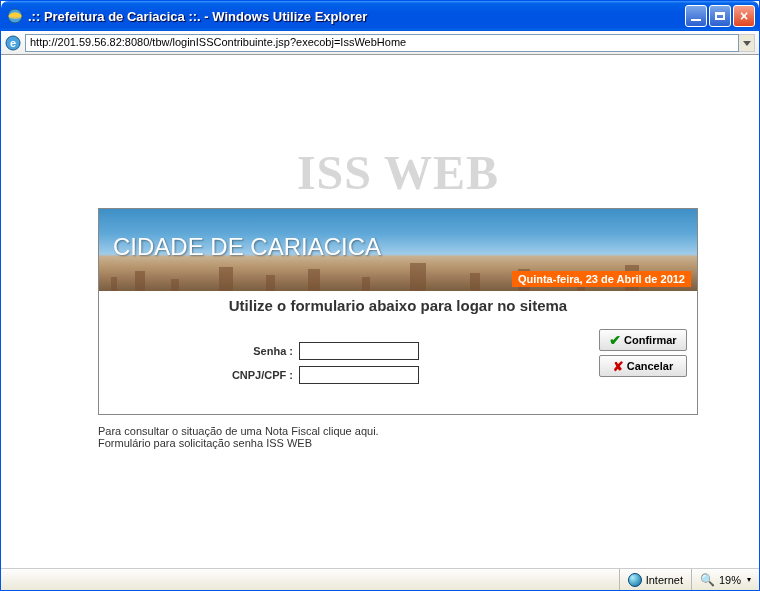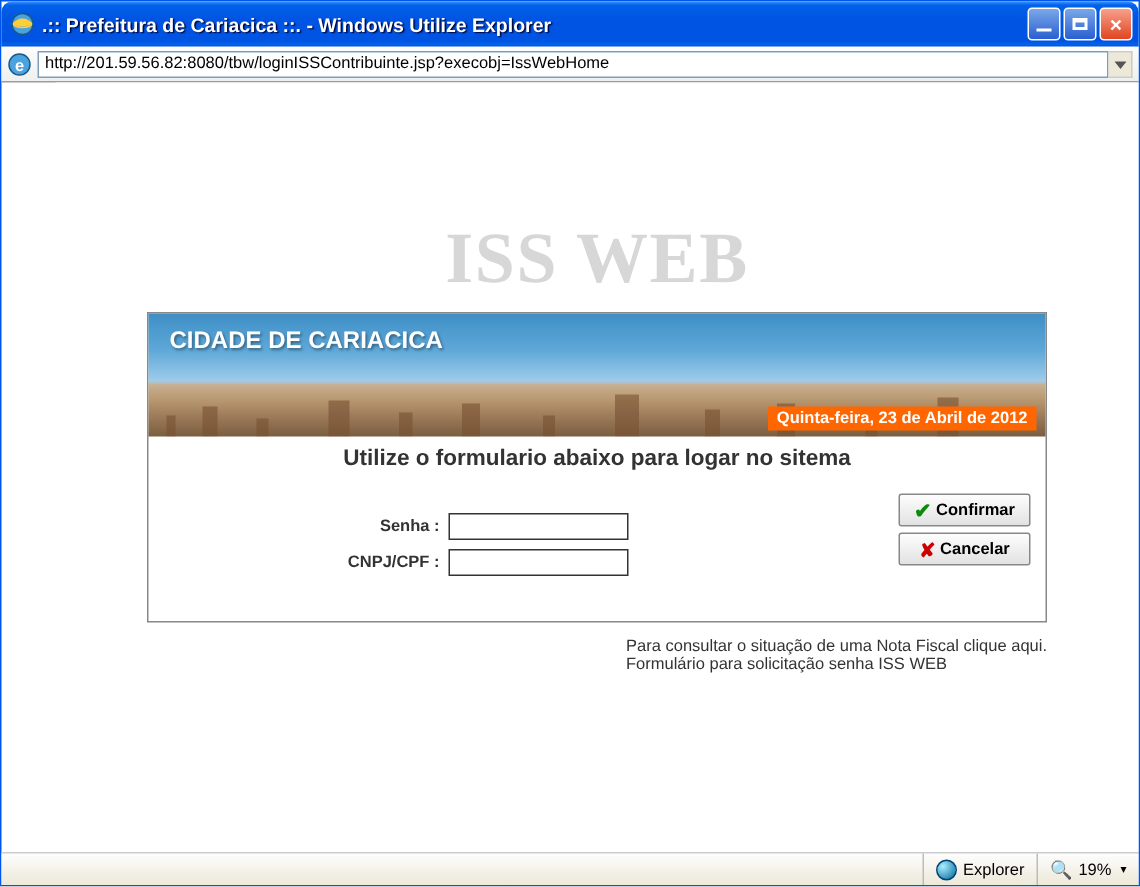--- a/index.html
+++ b/index.html
@@ -34,38 +34,38 @@
   
   .logo { text-align:center; font-family: "Times New Roman", serif; font-size:48px; font-weight:bold; color:#d7d7d7; letter-spacing:1px; margin-bottom:8px;}
   
   .panel { width:600px; margin:0 auto; border:1px solid #888; background:#fff; }
   
   .banner {
     height: 82px; position:relative;
     background: linear-gradient(to bottom, #3e8fc6 0%, #5fa8d8 30%, #9fccea 55%, #c8b090 58%, #b89870 70%, #9a7858 85%, #7a5e40 100%);
     overflow:hidden;
   }
-  .banner .bannertxt { position:absolute; top:10px; left:14px; color:#fff; font-size:16px; font-weight:bold; font-family: Arial; text-shadow:1px 1px 2px rgba(0,0,0,0.4);}
+  .banner .bannertxt { position:absolute; top:24px; left:14px; color:#fff; font-size:24px; font-weight:normal; font-family: Arial; text-shadow:1px 1px 2px rgba(0,0,0,0.4);}
   .banner .datebadge { position:absolute; right:6px; bottom:4px; background:#ff6600; color:#fff; font-size:11px; font-weight:bold; padding:2px 6px; }
   
   .instr { text-align:center; padding:6px 0 18px; font-size:15px; font-weight:bold; color:#333; }
   
   .formrow { display:flex; align-items:center; margin:6px 0; }
   .formrow .lbl { width:200px; text-align:right; padding-right:6px; font-size:11px; font-weight:bold; color:#333;}
   .formrow input { width:120px; height:18px; border:1px solid #333; font-size:11px; padding:1px 3px;}
   
   .btns { position:absolute; right:10px; top:110px; display:flex; flex-direction:column; gap:4px;}
   .panel { position:relative; padding-bottom:14px;}
   .btns { top: 120px;}
   
   .actbtn { width:88px; height:22px; background:linear-gradient(to bottom,#fdfdfd,#e2e2e2); border:1px solid #888; border-radius:2px; display:flex; align-items:center; justify-content:center; gap:3px; font-size:11px; font-weight:bold; cursor:pointer;}
   .actbtn .chk { color:#0a8c0a; font-size:14px; font-weight:bold;}
   .actbtn .x { color:#c00; font-size:13px; font-weight:bold;}
   
-  .links { width:600px; margin:10px auto 0; display:flex; justify-content:flex-end; font-size:11px; color:#333;}
+  .links { width:600px; margin:10px auto 0; display:flex; justify-content:flex-start; font-size:11px; color:#333;}
   .links a { color:#333; text-decoration:none;}
   .links .left { max-width:400px;}
   
   .statusbar { height:22px; background:linear-gradient(to bottom,#fdfdfd,#ece9d8); border-top:1px solid #ccc; display:flex; align-items:center; font-size:11px; }
   .statusbar .spacer { flex:1; border-right:1px solid #bbb; height:100%;}
   .statusbar .sect { padding:0 8px; display:flex; align-items:center; gap:4px; border-right:1px solid #bbb; height:100%;}
   .statusbar .sect:last-child { border-right:none;}
   .globe { width:14px; height:14px; border-radius:50%; background: radial-gradient(circle at 30% 30%, #aef, #069); border:1px solid #047;}
   .mag { font-size:12px;}
   
@@ -170,21 +170,21 @@
         <a href="#">Para consultar o situação de uma Nota Fiscal clique aqui.</a><br>
         <a href="#">Formulário para solicitação senha ISS WEB</a>
       </div>
     </div>
   </div>
 
   <div class="statusbar">
     <div class="spacer"></div>
     <div class="sect">
       <span class="globe"></span>
-      <span>Explorer</span>
+      <span>Internet</span>
     </div>
     <div class="sect">
       <span class="mag">🔍</span>
       <span>19%</span>
       <span style="font-size:8px; margin-left:2px;">▾</span>
     </div>
   </div>
 
 </div>
 

